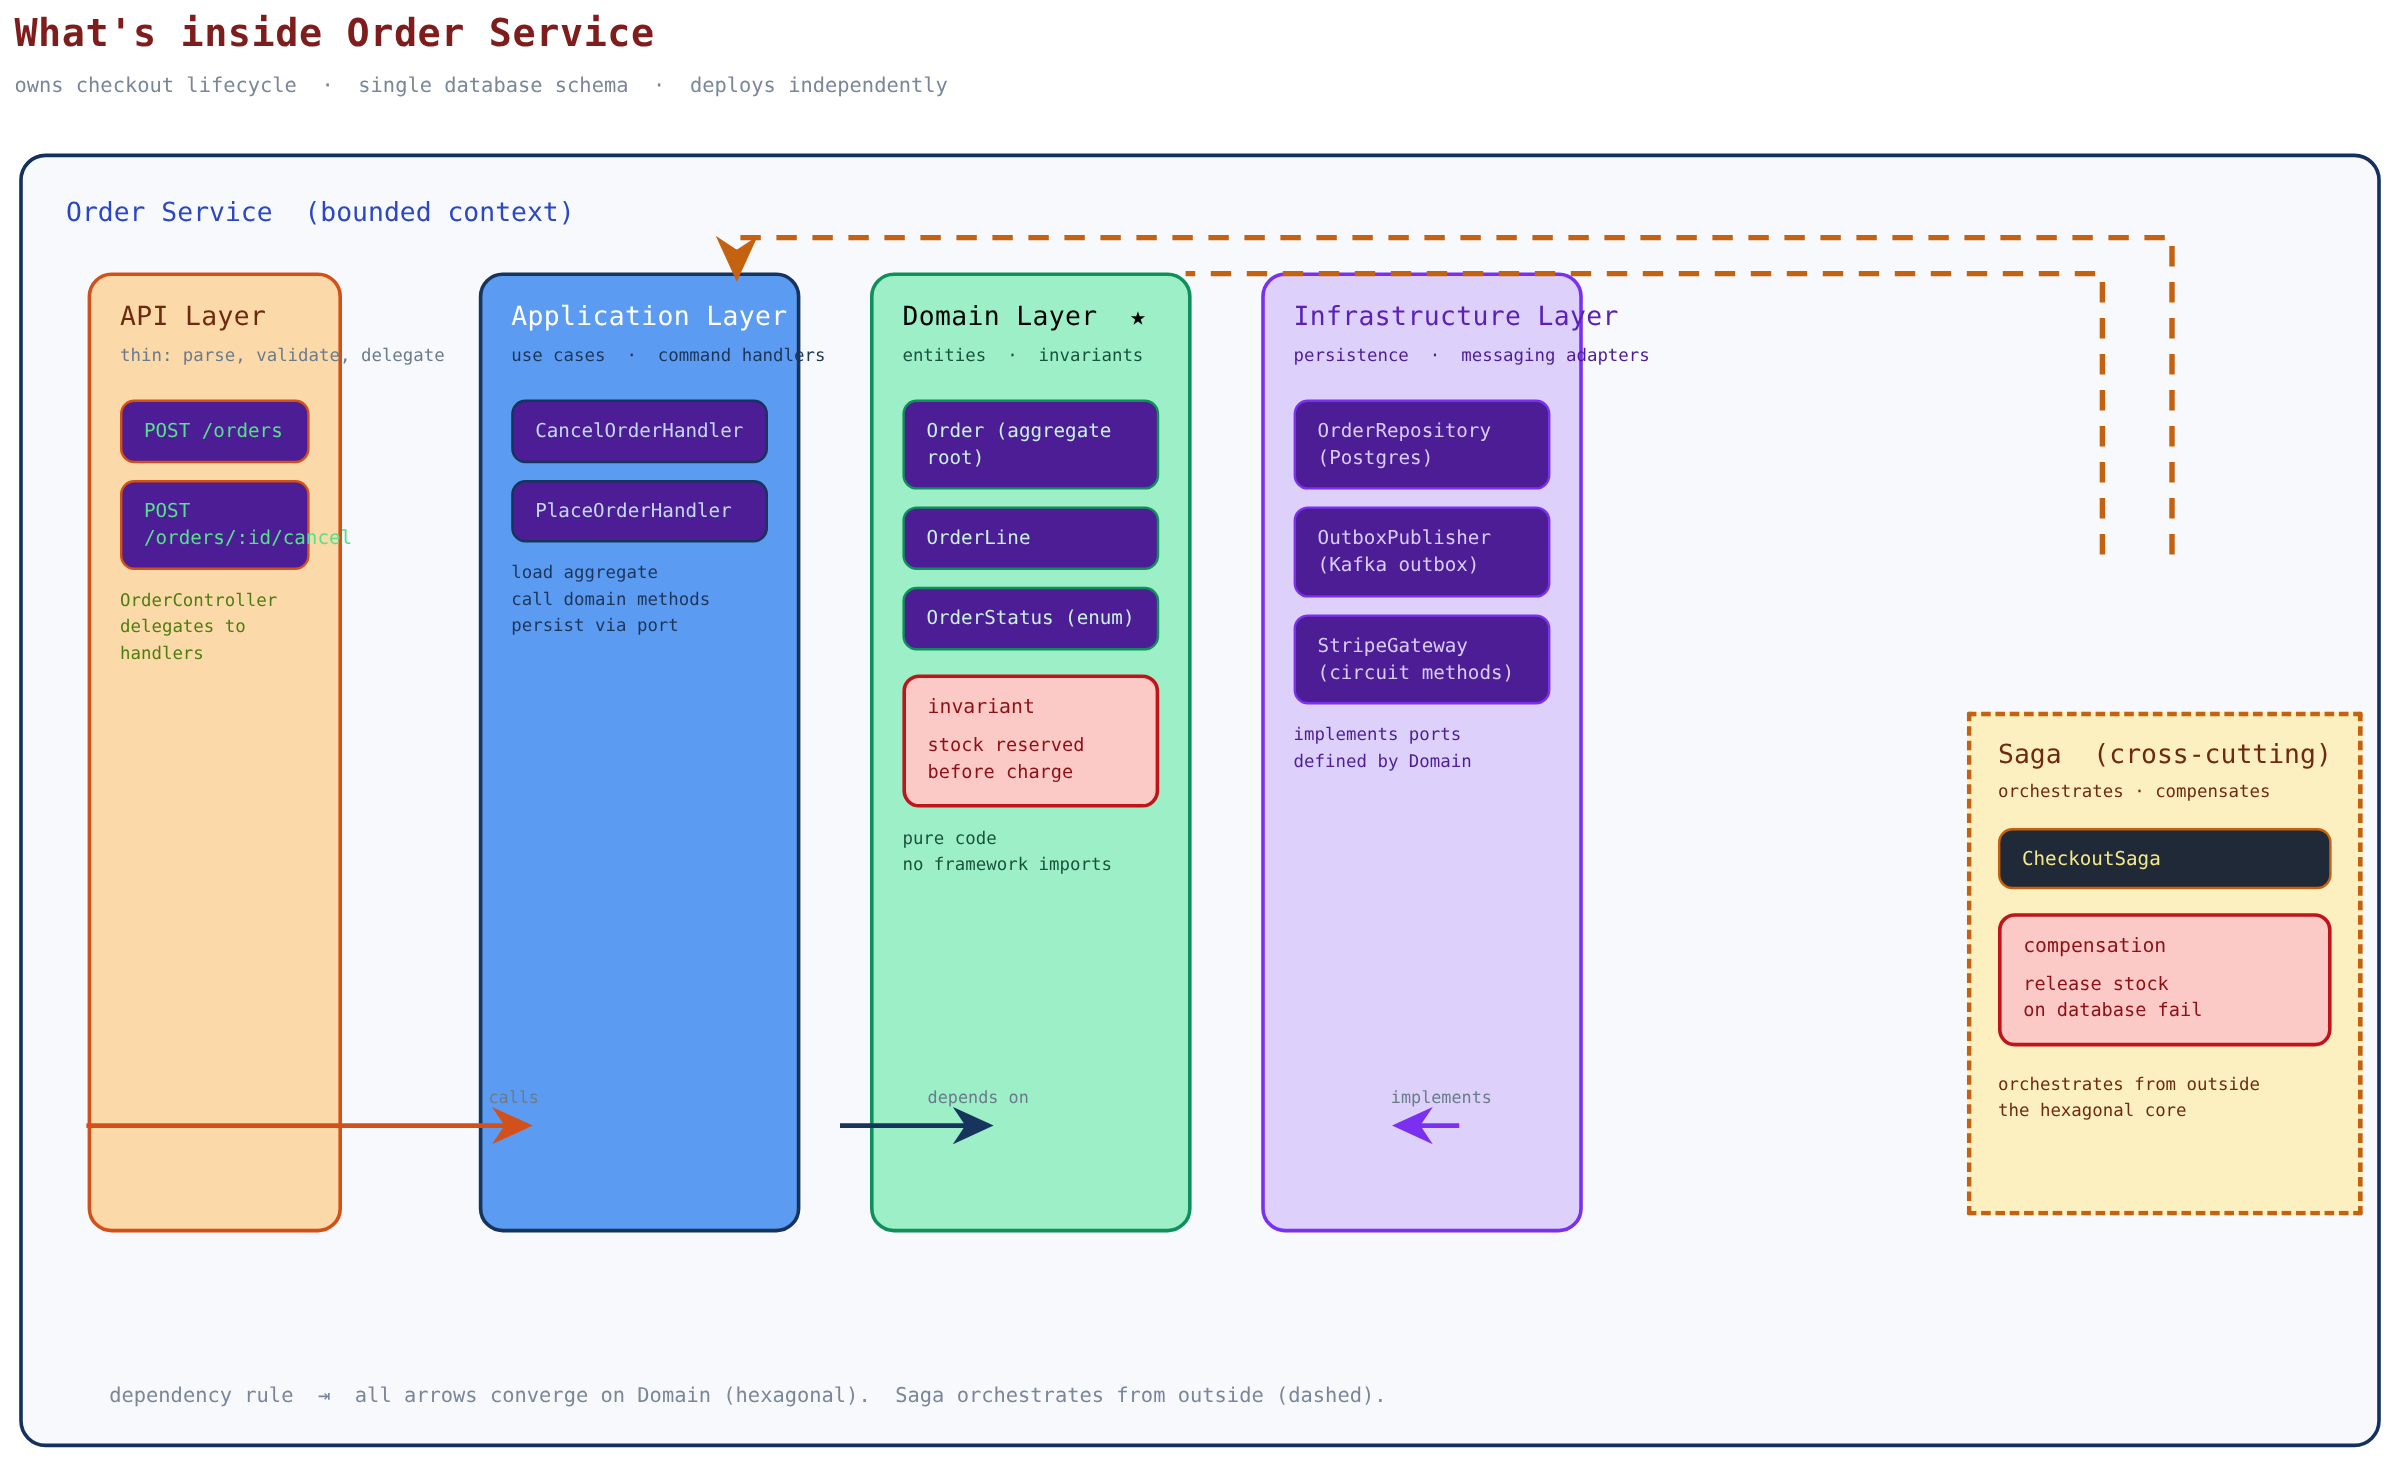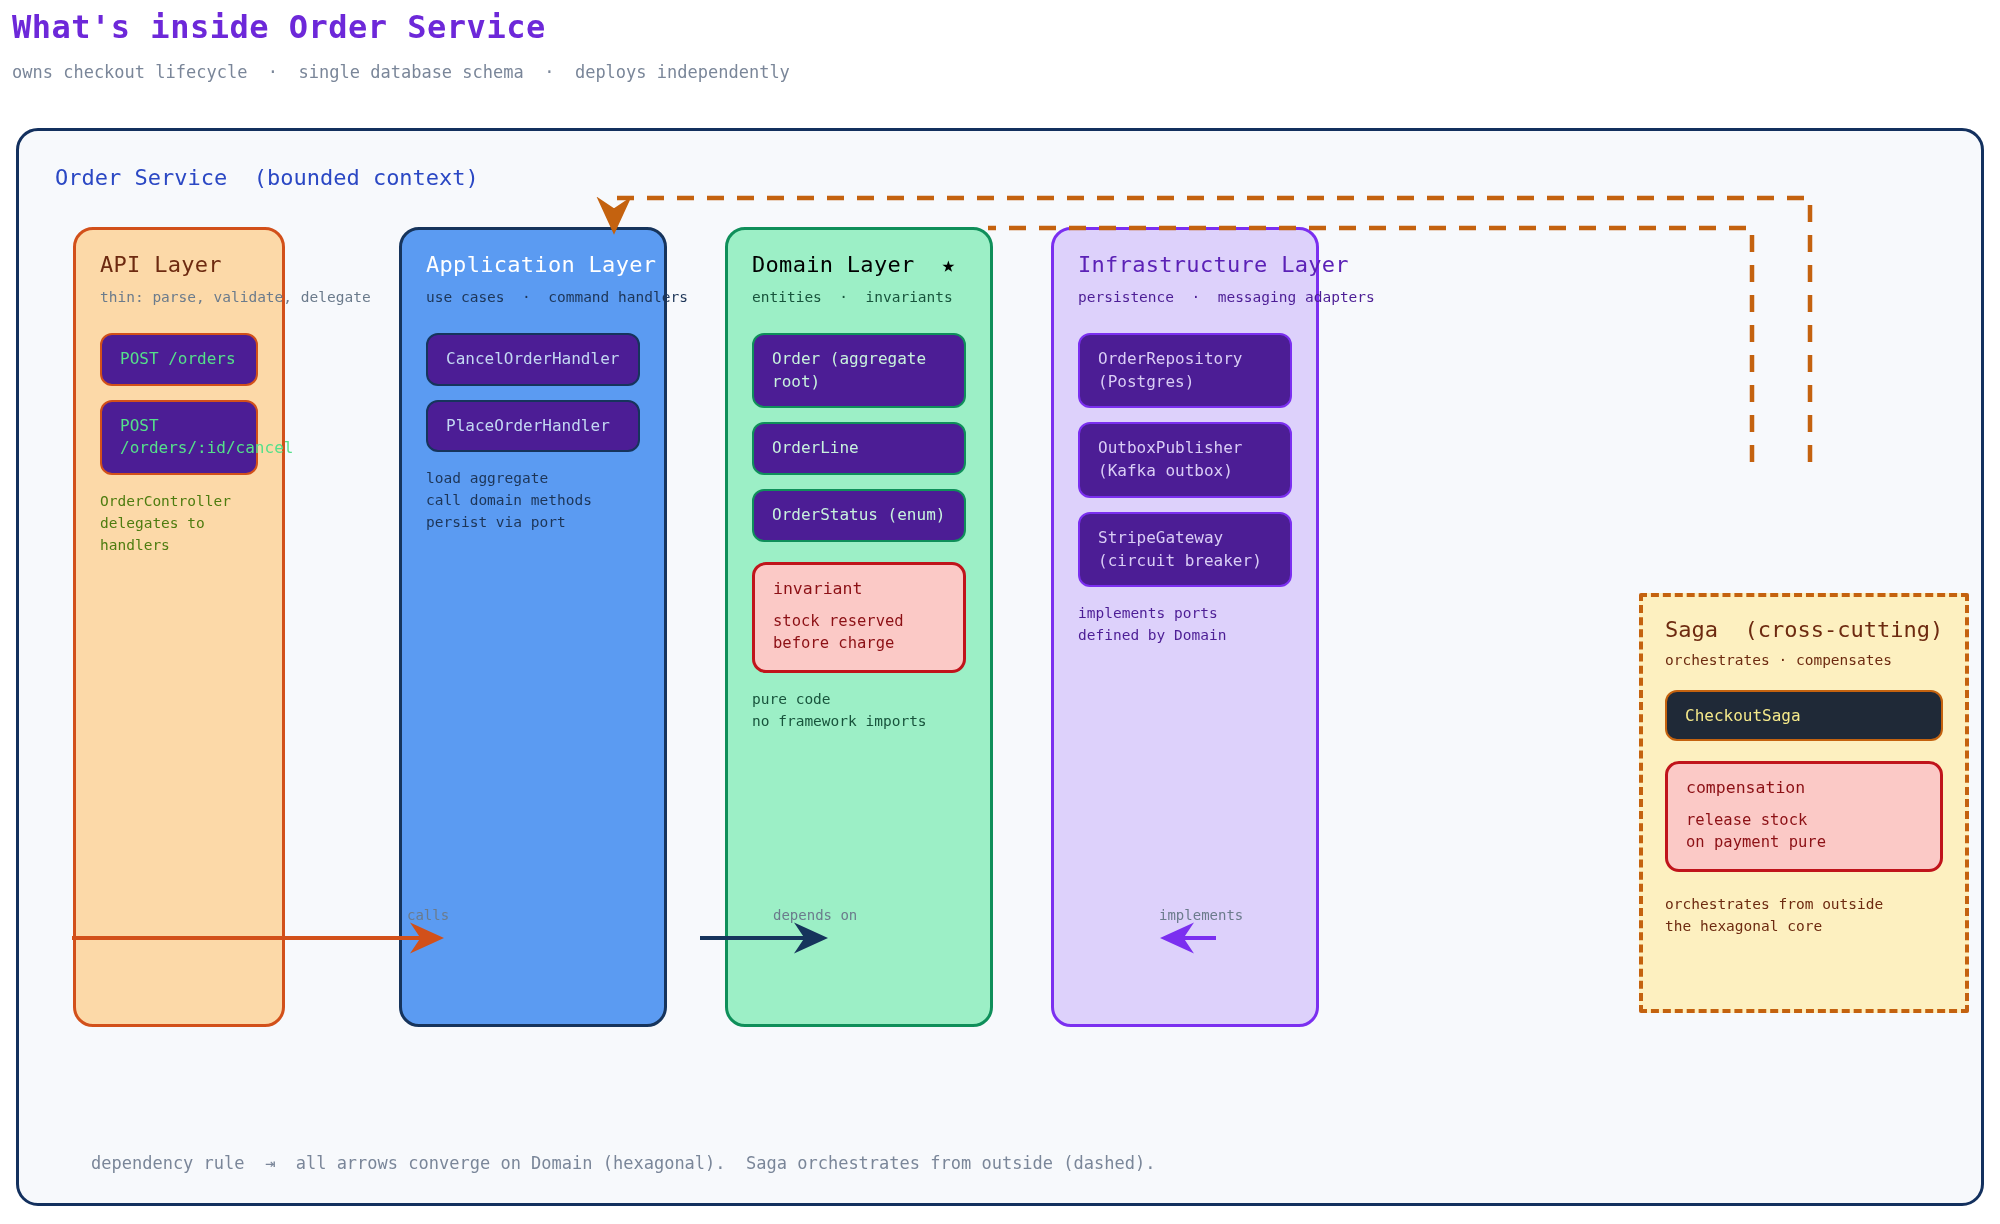--- a/index.html
+++ b/index.html
@@ -13,21 +13,21 @@
     position: relative;
     overflow: hidden;
   }
 
   
   #page-title {
     position: absolute;
     left: 12px; top: 8px;
     font-size: 32px;
     font-weight: 700;
-    color: #6d28d9;
+    color: #7f1d1d;
     letter-spacing: 0.5px;
     white-space: pre;
   }
   #page-subtitle {
     position: absolute;
     left: 12px; top: 62px;
     font-size: 17px;
     color: #7a8699;
     white-space: pre;
   }
@@ -259,33 +259,33 @@
   </div>
 
   <div class="layer" id="layer-infra">
     <div class="layer-title">Infrastructure Layer</div>
     <div class="layer-sub">persistence  ·  messaging adapters</div>
     <div class="chip">OrderRepository
 (Postgres)</div>
     <div class="chip">OutboxPublisher
 (Kafka outbox)</div>
     <div class="chip">StripeGateway
-(circuit breaker)</div>
+(circuit methods)</div>
     <div class="note">implements ports
 defined by Domain</div>
   </div>
 
   <div id="saga-box">
     <div id="saga-title">Saga  (cross-cutting)</div>
     <div id="saga-sub">orchestrates · compensates</div>
     <div id="saga-chip">CheckoutSaga</div>
     <div class="callout">
       <div class="callout-title">compensation</div>
       <div class="callout-body">release stock
-on payment pure</div>
+on database fail</div>
     </div>
     <div id="saga-note">orchestrates from outside
 the hexagonal core</div>
   </div>
 
   <div class="arrow-label" style="left:388px; top:776px;">calls</div>
   <div class="arrow-label" style="left:754px; top:776px;">depends on</div>
   <div class="arrow-label" style="left:1140px; top:776px;">implements</div>
 
   <div id="footer-note">dependency rule  ⇥  all arrows converge on Domain (hexagonal).  Saga orchestrates from outside (dashed).</div>

